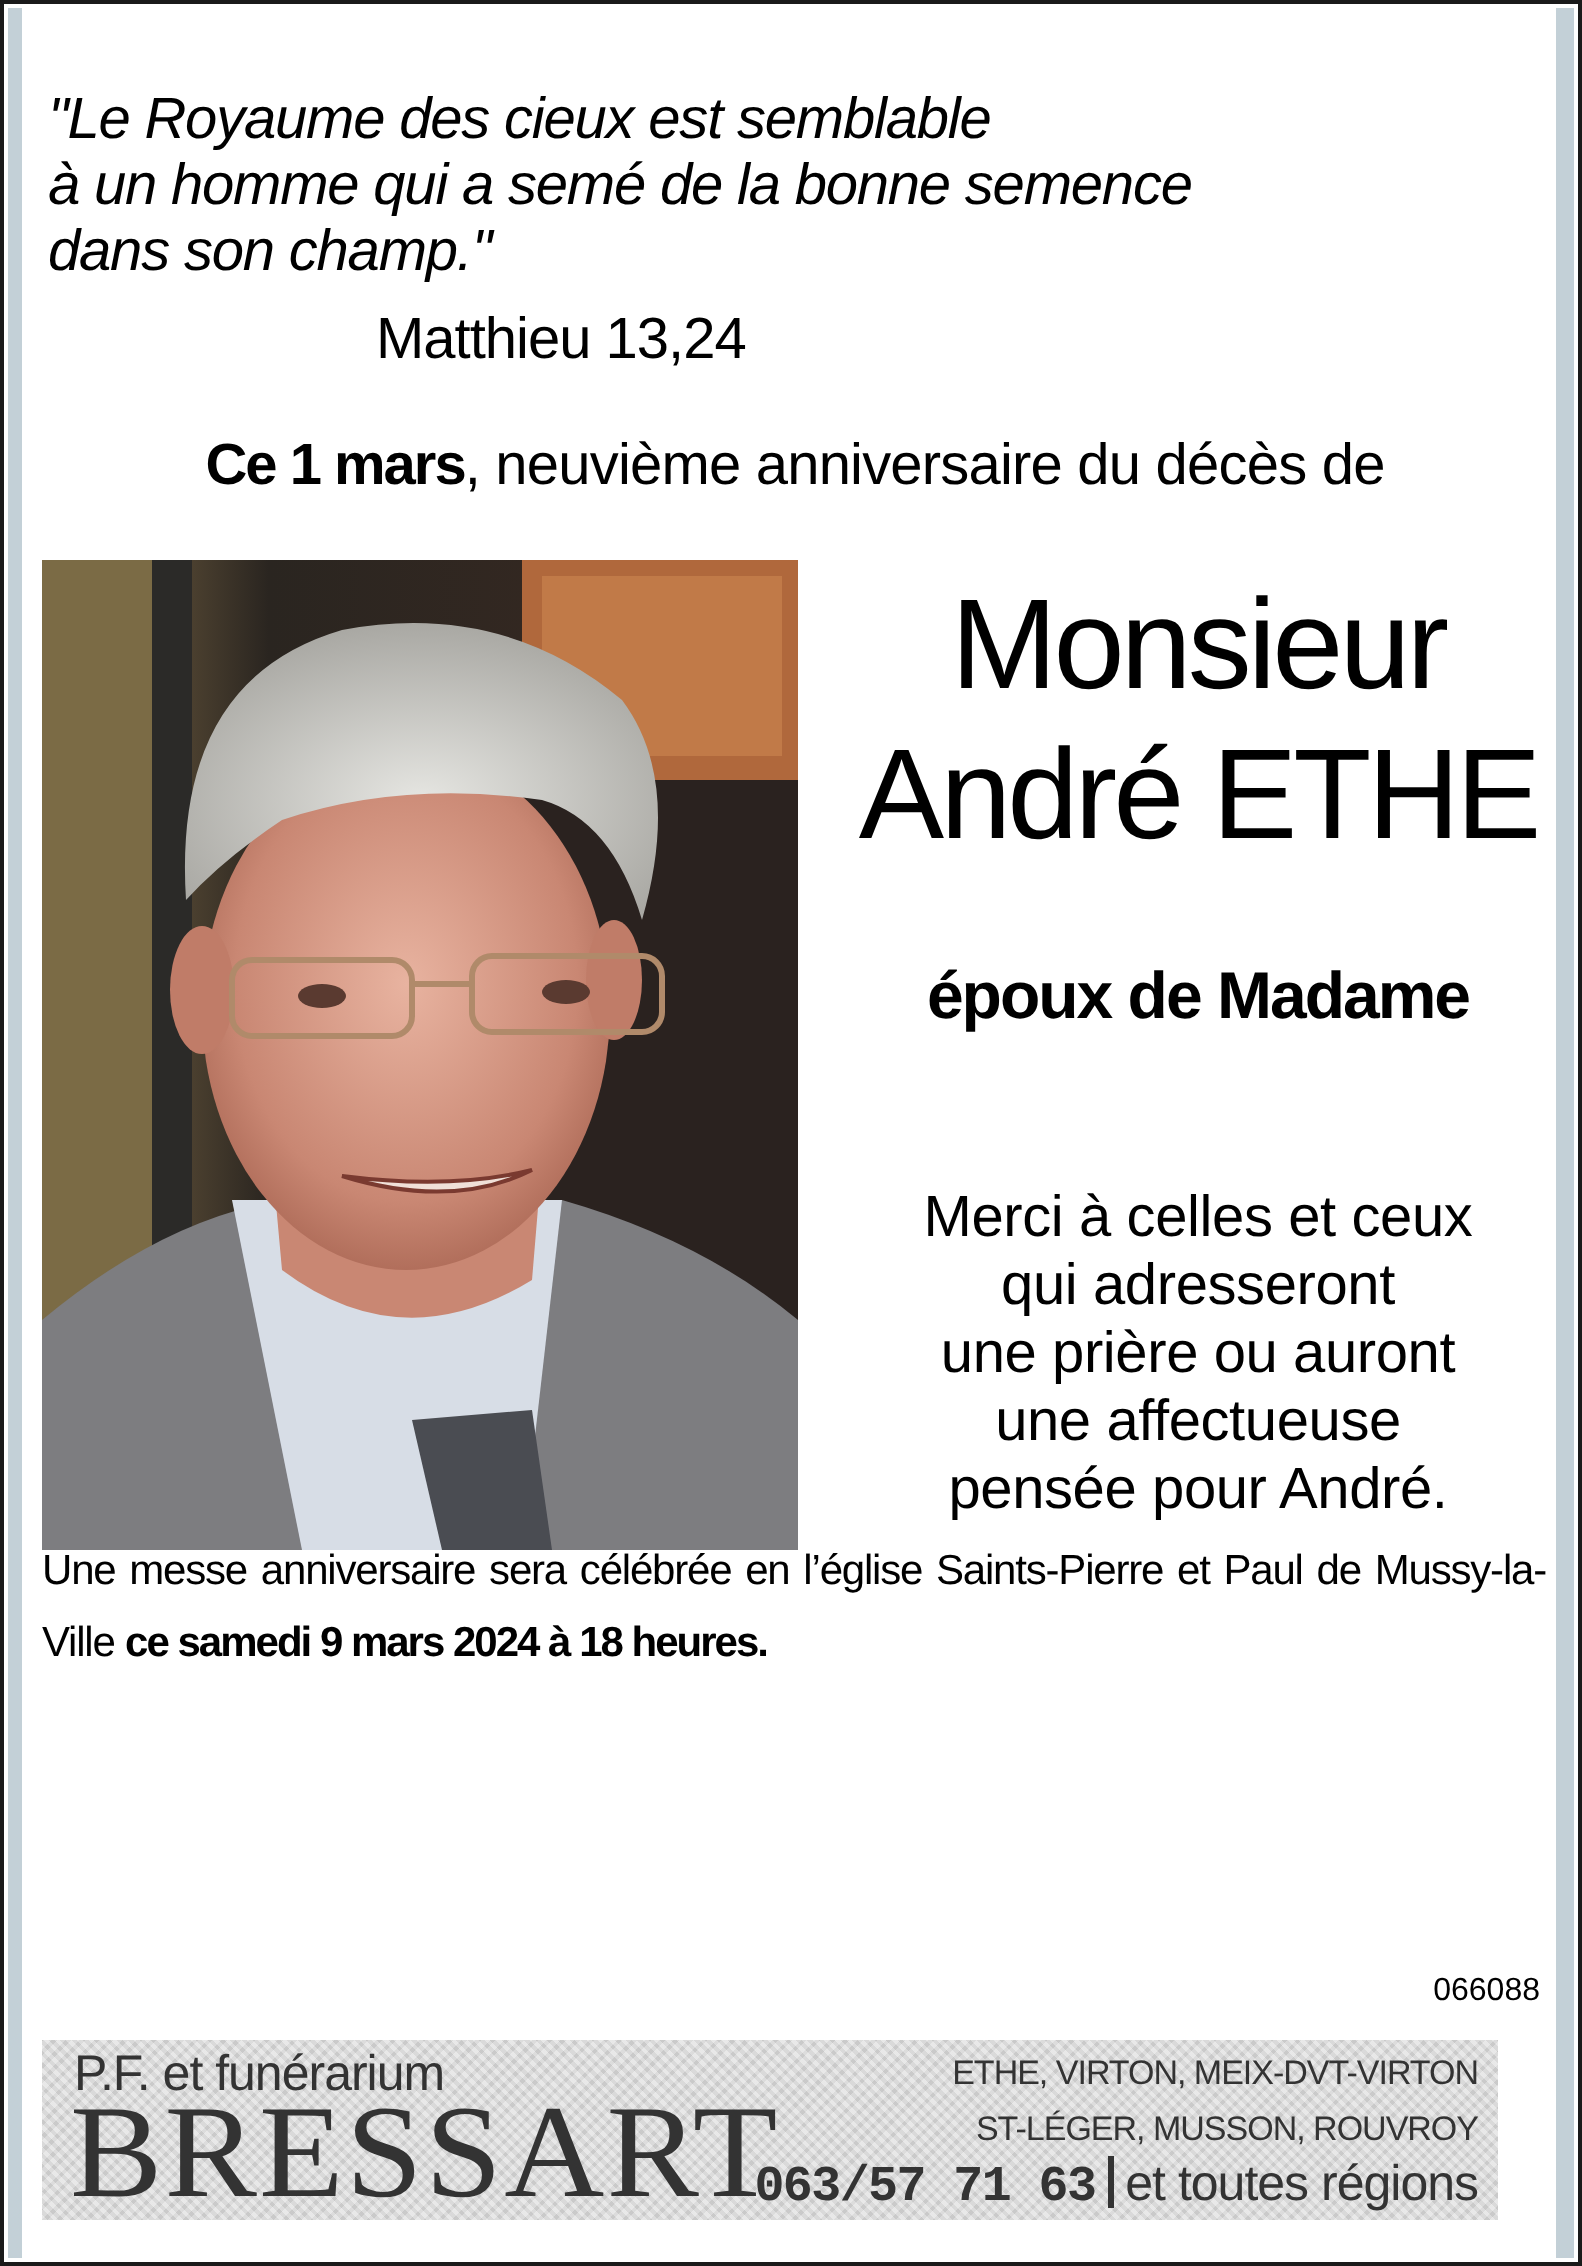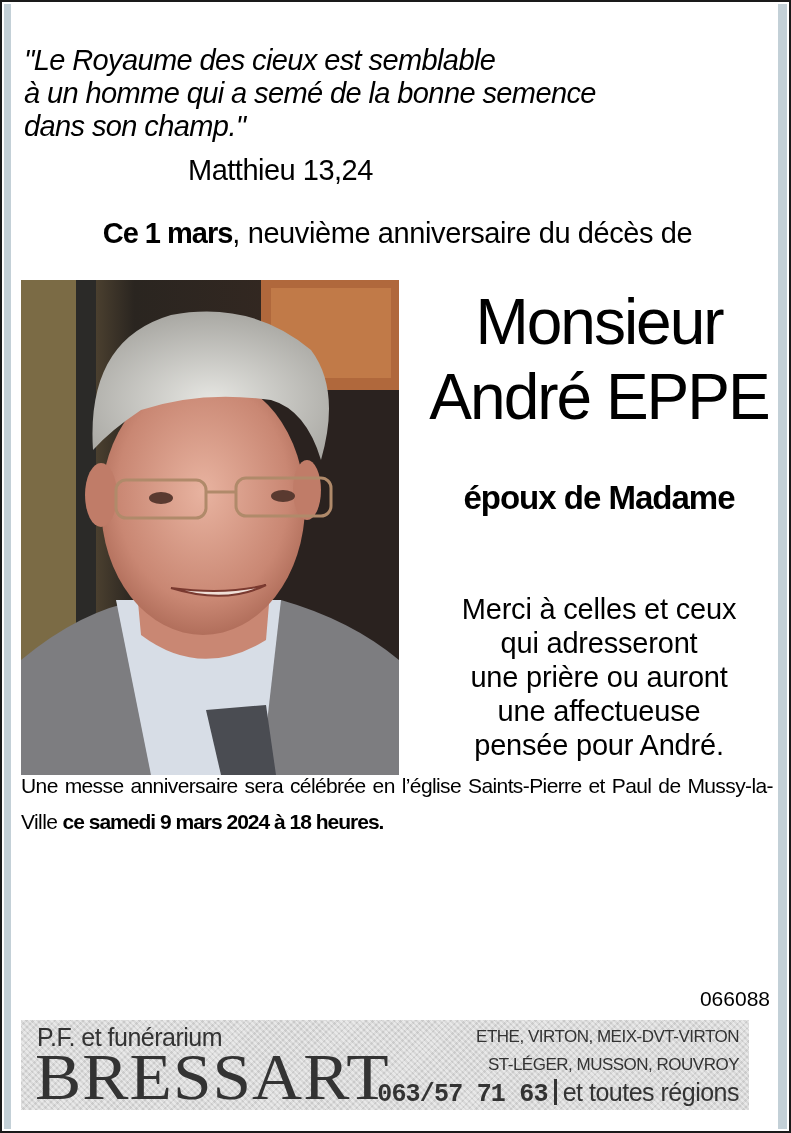--- a/index.html
+++ b/index.html
@@ -13,21 +13,21 @@
   .intro { position: absolute; left: 0; width: 791px; top: 215px; text-align: center; font-size: 29px; letter-spacing: -0.4px; }
   .intro b { font-weight: bold; letter-spacing: -1px; }
   .photo { position: absolute; left: 19px; top: 278px; width: 378px; height: 495px; overflow: hidden; background: #3a2e28; }
   .right-col { position: absolute; left: 412px; width: 370px; text-align: center; }
   .name { top: 283px; font-weight: normal; font-size: 64px; line-height: 75px; letter-spacing: -2px; }
   .spouse { top: 476px; font-weight: bold; font-size: 33px; line-height: 39px; letter-spacing: -1px; }
   .thanks { top: 590px; font-size: 29px; line-height: 34px; letter-spacing: -0.2px; }
   .mass { position: absolute; left: 19px; width: 752px; top: 766px; font-size: 21px; line-height: 36px; text-align: justify; text-align-last: left; letter-spacing: -0.6px; }
   .mass b { letter-spacing: -1px; }
   .family { position: absolute; left: 19px; width: 752px; top: 932px; font-size: 29px; letter-spacing: -0.6px; white-space: nowrap; }
-  .ref-num { position: absolute; right: 19px; top: 985px; font-size: 21px; letter-spacing: 0px; }
+  .ref-num { position: absolute; right: 19px; top: 985px; font-size: 16px; letter-spacing: 0px; }
   .banner { position: absolute; left: 19px; top: 1018px; width: 728px; height: 90px; background: #d9d9d9;
     background-image: repeating-linear-gradient(45deg, rgba(255,255,255,0.25) 0 2px, rgba(0,0,0,0.03) 2px 4px),
                       repeating-linear-gradient(-45deg, rgba(255,255,255,0.2) 0 3px, rgba(0,0,0,0.04) 3px 5px);
     color: #333; overflow: hidden; }
   .pf { position: absolute; left: 16px; top: 3px; font-size: 25px; letter-spacing: -0.5px; }
   .brand { position: absolute; left: 14px; top: 24px; font-family: "Liberation Serif", serif; font-size: 66px; line-height: 66px; letter-spacing: 1px; font-weight: normal; transform: scaleX(1.05); transform-origin: left; }
   .towns { position: absolute; right: 10px; top: 3px; text-align: right; font-size: 17px; line-height: 28px; letter-spacing: -0.5px; }
   .phone-line { position: absolute; right: 10px; top: 58px; font-size: 25px; letter-spacing: -0.5px; white-space: nowrap; }
   .phone-line b { font-weight: bold; letter-spacing: -0.8px; font-family: Liberation Mono, monospace; }
   .sep { display: inline-block; width: 3px; height: 26px; background: #333; vertical-align: -4px; margin: 0 6px 0 6px; }
@@ -96,21 +96,21 @@
       <line x1="185" y1="212" x2="215" y2="212" stroke="#b08a6a" stroke-width="3"></line>
       <ellipse cx="140" cy="218" rx="12" ry="6" fill="#5a3a30"></ellipse>
       <ellipse cx="262" cy="216" rx="12" ry="6" fill="#5a3a30"></ellipse>
 
       <path d="M150 308 Q205 325 245 305 Q205 315 150 308 Z" fill="#f0e0d8" stroke="#7a3a30" stroke-width="2"></path>
     </svg>
   </div>
 
   <div class="right-col name">
     <div>Monsieur</div>
-    <div>André EPPE</div>
+    <div>André ETHE</div>
   </div>
 
   <div class="right-col spouse">
     <div>époux de Madame</div>
   </div>
 
   <div class="right-col thanks">
     <div>Merci à celles et ceux</div>
     <div>qui adresseront</div>
     <div>une prière ou auront</div>

